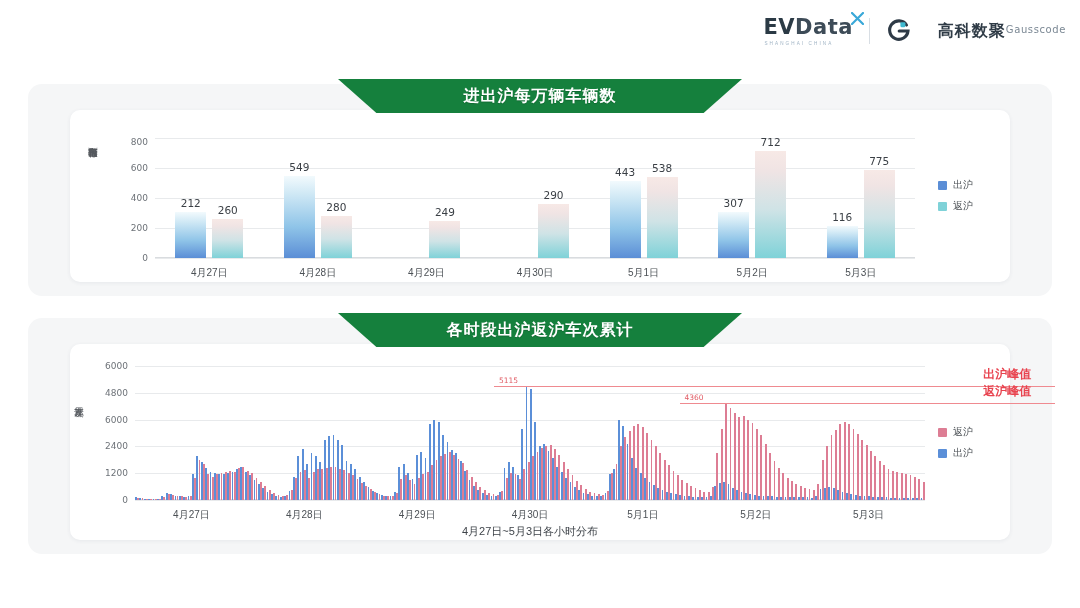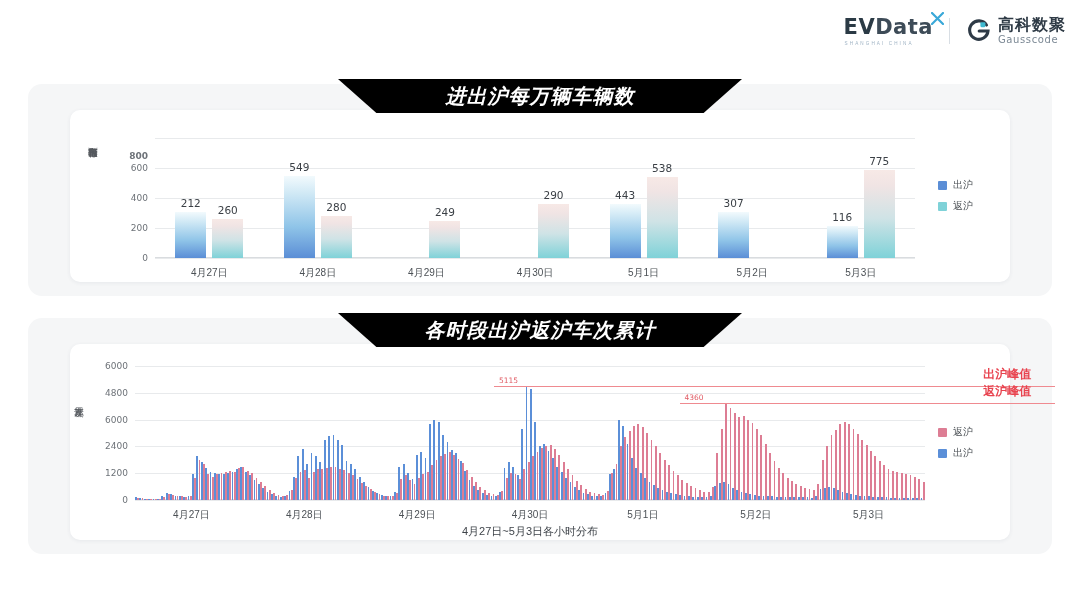--- a/index.html
+++ b/index.html
@@ -29,21 +29,21 @@
     font-size: 4.6px; letter-spacing: 2.1px; color: #9fb3c4;
     margin-top: 3px; margin-left: 1px;
   }
   .logo-evdata .xmark {
     position: absolute; right: -11px; top: -5px;
     width: 13px; height: 13px;
   }
   .logo-divider { width: 1px; height: 26px; background: #d8dee4; }
   .logo-gauss { display: flex; align-items: center; gap: 6px; }
   .gauss-mark { width: 26px; height: 26px; flex: none; }
-  .gauss-text { display: flex; flex-direction: column; line-height: 1; }
+  .gauss-text { display: flex; flex-direction: row; line-height: 1; margin-left: 20px; }
   .gauss-cn {
     font-size: 16px; font-weight: 700; color: #2f3b46; letter-spacing: 1px;
   }
   .gauss-en {
     font-size: 10px; color: #7b8894; letter-spacing: .6px; margin-top: 2px;
     font-family: "DejaVu Sans", sans-serif;
   }
 
   
   .panel {
@@ -60,28 +60,27 @@
     border-radius: 10px;
     box-shadow: 0 1px 4px rgba(40,60,90,0.07);
   }
   .card-1 { left: 70px; top: 110px; width: 940px; height: 172px; }
   .card-2 { left: 70px; top: 344px; width: 940px; height: 196px; }
 
   
   .banner {
     position: absolute;
     width: 404px; height: 34px;
-    background: #000000;
+    background: #15803d;
     color: #ffffff;
-    font-size: 20px; font-weight: 700; letter-spacing: 1px;
+    font-size: 16px; font-weight: 700; letter-spacing: 1px;
     display: flex; align-items: center; justify-content: center;
     clip-path: polygon(0 0, 100% 0, 90.5% 100%, 9.5% 100%);
     text-shadow: 0 1px 1px rgba(0,0,0,0.18);
     z-index: 5;
-    font-style: italic;
   }
   .banner-1 { left: 338px; top: 79px; }
   .banner-2 { left: 338px; top: 313px; }
 
   
   .plot { position: absolute; }
   .gridline {
     position: absolute; left: 0; height: 1px;
     background: #e8eaec; width: 100%;
   }
@@ -186,47 +185,50 @@
   <div class="baseline"></div>
 <div class="gridline" style="top: 120px;"></div>
     <div class="ytick" style="top: 120px;">0</div>
     <div class="gridline" style="top: 90px;"></div>
     <div class="ytick" style="top: 90px;">200</div>
     <div class="gridline" style="top: 60px;"></div>
     <div class="ytick" style="top: 60px;">400</div>
     <div class="gridline" style="top: 30px;"></div>
     <div class="ytick" style="top: 30px;">600</div>
     <div class="gridline" style="top: 0px;"></div>
-    <div class="ytick" style="top: 18px; font-weight: bold;">800</div>
+    <div class="ytick" style="top: 4px;">800</div>
     <div class="bar out" style="left: 20.2857px; width: 31px; height: 45.75px;">
       <span class="bar-label">212</span>
     </div>
     <div class="bar ret" style="left: 57.2857px; width: 31px; height: 39px;">
       <span class="bar-label">260</span>
     </div>
     <div class="bar out" style="left: 128.857px; width: 31px; height: 82.35px;">
       <span class="bar-label">549</span>
     </div>
     <div class="bar ret" style="left: 165.857px; width: 31px; height: 42px;">
       <span class="bar-label">280</span>
     </div>
     <div class="bar ret" style="left: 274.429px; width: 31px; height: 37.35px;">
       <span class="bar-label">249</span>
     </div>
     <div class="bar ret" style="left: 383px; width: 31px; height: 54px;">
       <span class="bar-label">290</span>
     </div>
-    <div class="bar out" style="left: 454.571px; width: 31px; height: 54px;">
+    <div class="bar out" style="left: 454.571px; width: 31px; height: 77px;">
       <span class="bar-label">443</span>
     </div>
     <div class="bar ret" style="left: 491.571px; width: 31px; height: 80.7px;">
       <span class="bar-label">538</span>
     </div>
     <div class="bar out" style="left: 563.143px; width: 31px; height: 46.05px;">
       <span class="bar-label">307</span>
+    </div>
+    <div class="bar ret" style="left: 600.143px; width: 31px; height: 106.8px;">
+      <span class="bar-label">712</span>
     </div>
     <div class="bar out" style="left: 671.714px; width: 31px; height: 32.4px;">
       <span class="bar-label">116</span>
     </div>
     <div class="bar ret" style="left: 708.714px; width: 31px; height: 87.75px;">
       <span class="bar-label">775</span>
     </div>
     <div class="xtick" style="left: 54.2857px;">4月27日</div>
     <div class="xtick" style="left: 162.857px;">4月28日</div>
     <div class="xtick" style="left: 271.429px;">4月29日</div>

